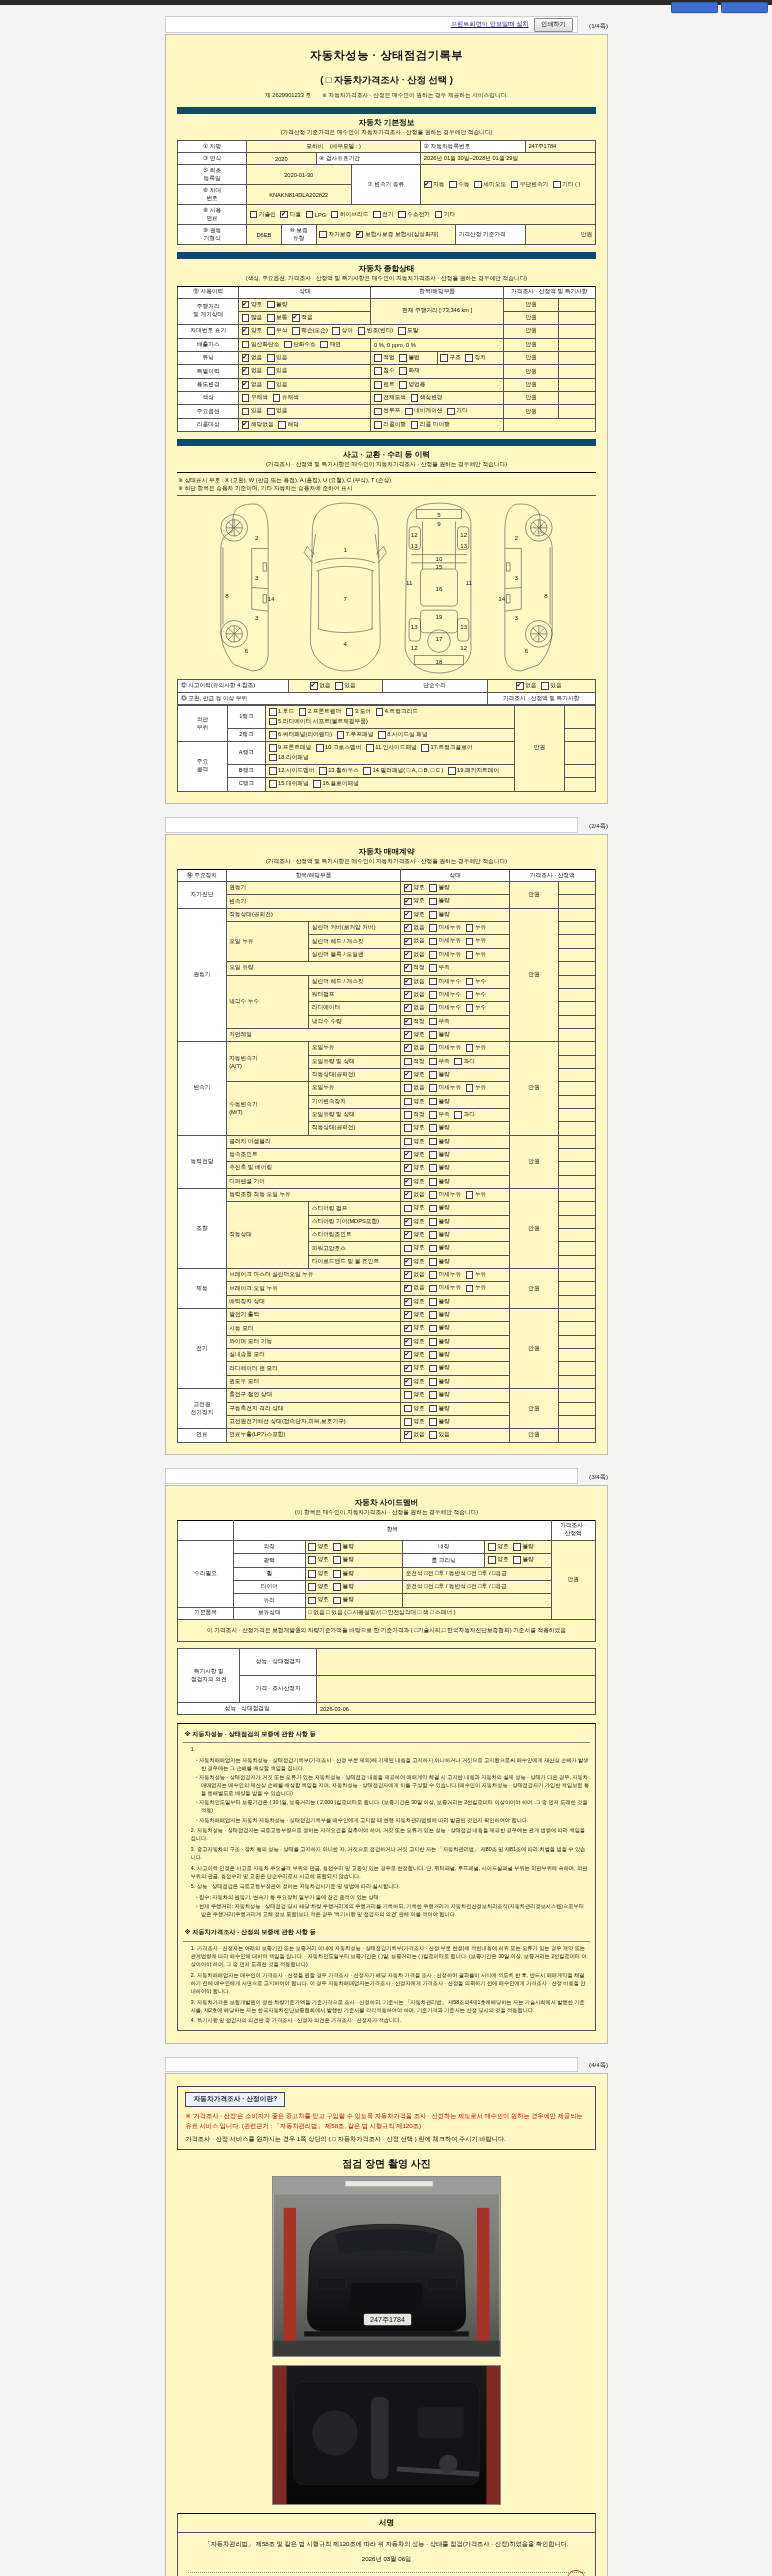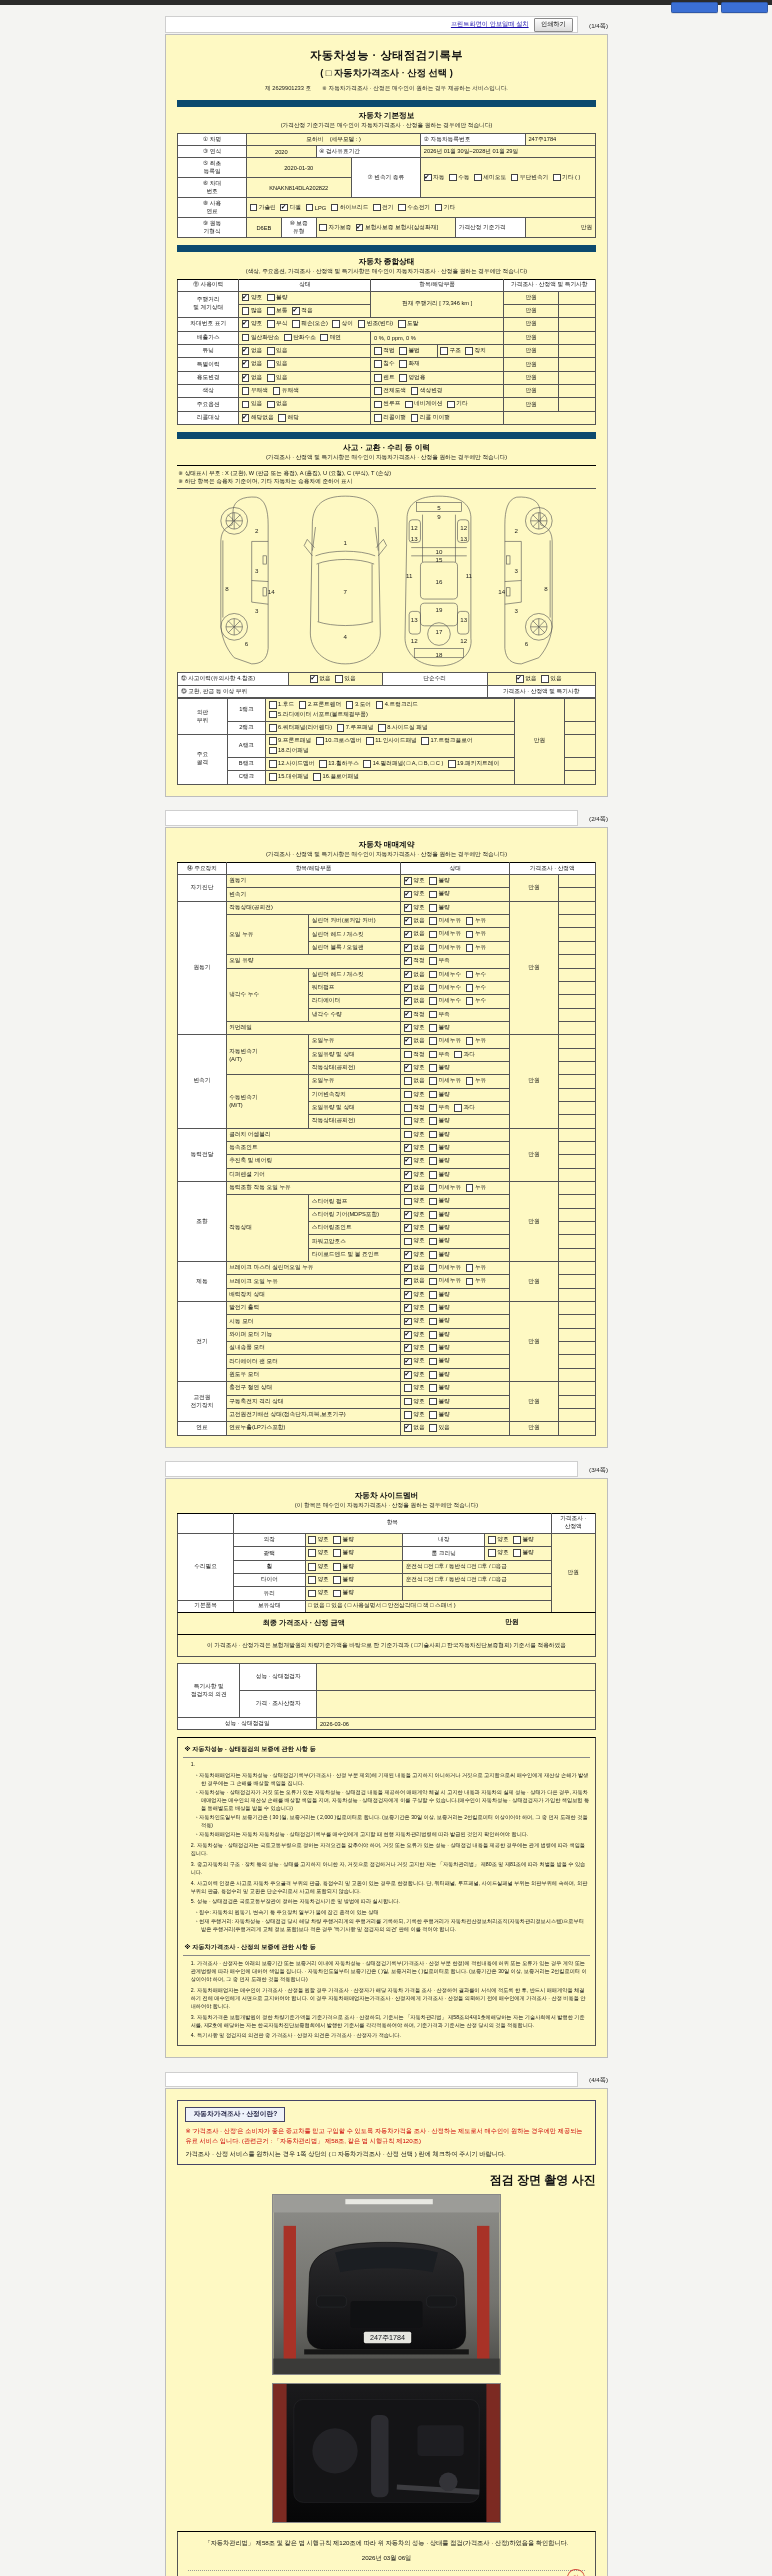--- a/index.html
+++ b/index.html
@@ -9,21 +9,21 @@
   .badge{width:45px;height:8.8px;border-radius:1.5px;background:#3b6fd4;border:0.5px solid #2f58a8;box-shadow:0 0.5px 0.5px rgba(0,0,0,.2);}
   .wrap{width:443px;margin:0 auto;padding-top:11.3px;}
   .pagehead{display:flex;align-items:flex-end;margin:0 0 1px 0;}
   .strip{flex:1;background:#fff;border:0.5px solid #cfcfcf;height:15.5px;display:flex;align-items:center;justify-content:flex-end;gap:5.2px;padding:0 4.1px;}
   .strip.empty{height:13.4px;}
   .pagelabel{width:30px;text-align:right;font-size:6.2px;color:#222;padding-bottom:2.1px;}
   a.install{color:#1a0dab;font-size:6.2px;text-decoration:underline;cursor:pointer;}
   .printbtn{font-size:6.2px;padding:1.5px 6.2px;background:linear-gradient(#fdfdfd,#dcdcdc);border:0.5px solid #8a8a8a;border-radius:1px;cursor:pointer;font-family:inherit;}
   .page{background:#fef9c3;border:0.5px solid #bdbdbd;padding:8.2px 11.3px 11.3px 11.3px;margin-bottom:13.4px;}
   .doctitle{text-align:center;font-size:11.3px;font-weight:bold;letter-spacing:0.5px;margin-top:4.1px;}
-  .docsub{text-align:center;font-size:9.3px;font-weight:bold;margin-top:4px;}
+  .docsub{text-align:center;font-size:9.3px;font-weight:bold;margin-top:11px;}
   .docmeta{text-align:center;font-size:5.7px;margin:5.2px 0 7.2px 0;color:#222;}
   .docmeta b{font-weight:normal;margin-right:9.3px;}
   .sect{border-top:7px solid #0c4a6e;margin-top:7.2px;}
   .secttitle{text-align:center;font-size:7.7px;font-weight:bold;padding:4.1px 0 1px 0;}
   .sectnote{text-align:center;font-size:5.7px;padding-bottom:3.1px;}
   table.t{border-collapse:collapse;width:100%;table-layout:fixed;}
   table.t td,table.t th{border:0.5px solid #555;font-size:5.7px;padding:1.5px 2.6px;vertical-align:middle;word-break:keep-all;}
   table.t th{font-weight:normal;text-align:center;background:#fff;}
   .lab{text-align:center;white-space:pre-line;}
   .cen{text-align:center;}
@@ -45,21 +45,21 @@
   .nblock{padding:3.1px 5.2px;}
   .nhead{font-weight:bold;font-size:6.2px;padding:3.1px 1px;border-bottom:0.5px solid #888;margin-bottom:2.1px;}
   .nitem{font-size:5.2px;line-height:1.55;margin:2.6px 0 2.6px 7.2px;}
   .nitem .num{font-weight:normal;margin-right:2.1px;}
   .nbul{font-size:5.2px;line-height:1.55;margin:1px 0 1px 17.5px;text-indent:-5.2px;}
   .nbul::before{content:"◦ ";}
   .infobox{border:1px solid #446;padding:5.2px 7.2px;margin:3.1px 0 7.2px 0;}
   .infotab{display:inline-block;border:0.5px solid #446;color:#224;background:#eef2fa;font-weight:bold;font-size:6.7px;padding:2.1px 7.2px;margin-bottom:4.1px;}
   .infored{color:#c00;font-size:6.2px;line-height:1.6;}
   .infoblack{color:#111;font-size:6.2px;line-height:1.6;margin-top:3.1px;}
-  .phototitle{text-align:right;font-weight:bold;font-size:12px;margin:5.2px 0;}
+  .phototitle{text-align:center;font-weight:bold;font-size:10px;margin:5.2px 0;}
   .photo{width:227px;margin:0 auto 7.2px auto;display:block;border:0.5px solid #888;}
   .signbox{border:0.5px solid #555;border-top:1px solid #000;margin-top:8.2px;}
   .signtitle{text-align:center;font-weight:bold;font-size:7.7px;padding:4.1px;border-bottom:0.5px solid #555;}
   .signbody{padding:6.2px 9.3px;font-size:6.2px;line-height:1.7;}
   .signconfirm{text-align:center;}
   .signdate{text-align:center;margin:4.1px 0 7.2px 0;}
   .signrow{display:flex;align-items:center;gap:9.3px;padding:3.6px 3.1px;border-top:0.5px dotted #999;}
   .signrow .sl{width:98px;font-weight:bold;}
   .signrow .sf{flex:1;color:#333;}
   .signrow .sn{width:77px;color:#333;}
@@ -1306,24 +1306,20 @@
               <td colspan="2"></td>
             </tr>
             <tr class="gstart">
     <th class="lab">기본품목</th>
     <th class="cen">보유상태</th>
     <td colspan="3">□ 없음   □ 있음 ( □ 사용설명서 □ 안전삼각대 □ 잭 □ 스패너 )</td>
   </tr>
           </tbody>
         </table>
       </div>
-    <div class="finalrow">
-      <div class="fl">최종 가격조사 · 산정 금액</div>
-      <div class="fr">만원</div>
-    </div>
     <div class="basis">이 가격조사 · 산정가격은 보험개발원의 차량기준가액을 바탕으로 한 기준가격과 ( □기술사회,□ 한국자동차진단보증협회) 기준서를 적용하였음</div>
     <div>
         <table class="t" style="margin-top:6.2px;border-top:1px solid #000">
   <colgroup>
             <col style="width:62px">
             <col style="width:77px">
             <col>
           </colgroup>
   <tbody>
             <tr>
@@ -1424,20 +1420,21 @@
       <rect x="414" y="0" width="26" height="268" fill="#7c2a22"></rect>
       <rect x="40" y="30" width="360" height="200" rx="18" fill="#141416" stroke="#2a2a2d"></rect>
       <circle cx="120" cy="130" r="44" fill="#232327"></circle>
       <rect x="190" y="60" width="34" height="160" rx="12" fill="#2c2c31"></rect>
       <path d="M240 200 L400 210" stroke="#3c3c40" stroke-width="10"></path>
       <rect x="280" y="80" width="90" height="60" rx="8" fill="#1e1e22"></rect>
       <circle cx="340" cy="190" r="18" fill="#333338"></circle>
     </svg>
 
     <div class="signbox">
+      <div class="signtitle">서명</div>
       <div class="signbody">
         <div class="signconfirm">「자동차관리법」 제58조 및 같은 법 시행규칙 제120조에 따라 위 자동차의 성능 · 상태를 점검(가격조사 · 산정)하였음을 확인합니다.</div>
         <div class="signdate">2026년 03월 06일</div>
         <div>
             <div class="signrow">
     <span class="sl">자동차성능 · 상태 점검자</span>
     <span class="sf">상호 :</span>
     <span class="sn">성명 :</span>
     <span class="ss">(서명 또는 인)<span class="stamp">인</span></span>
   </div>

